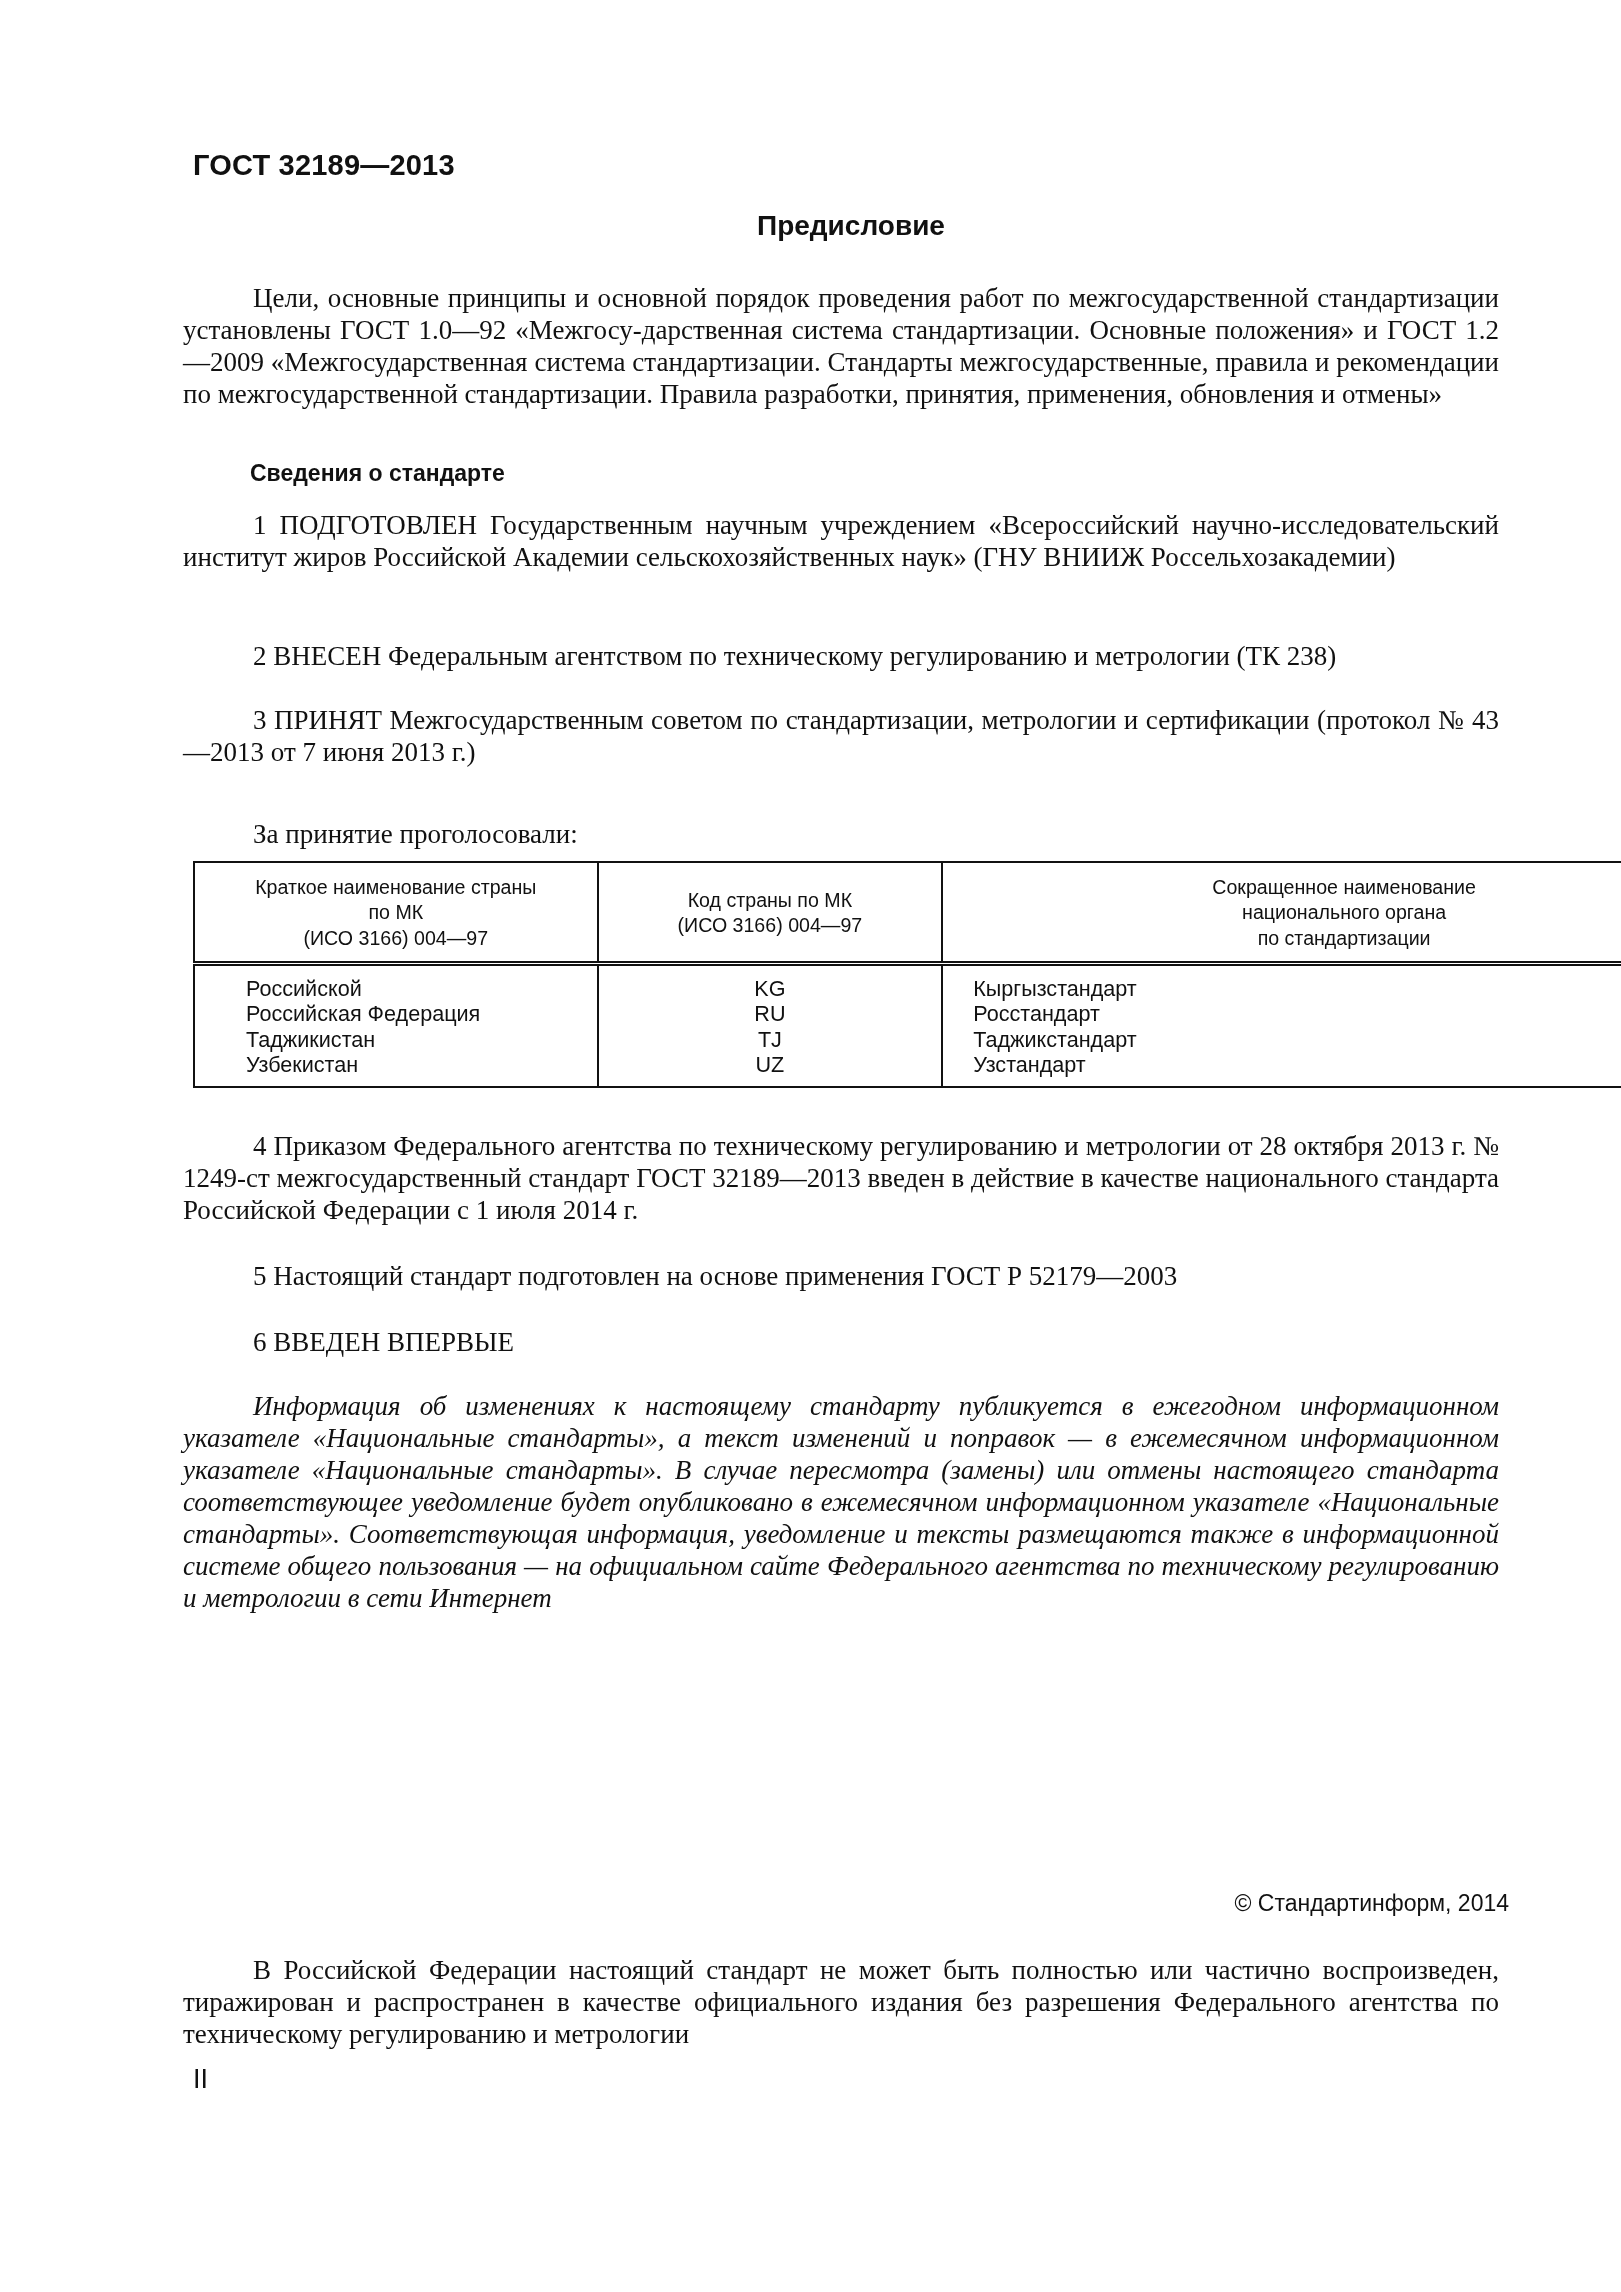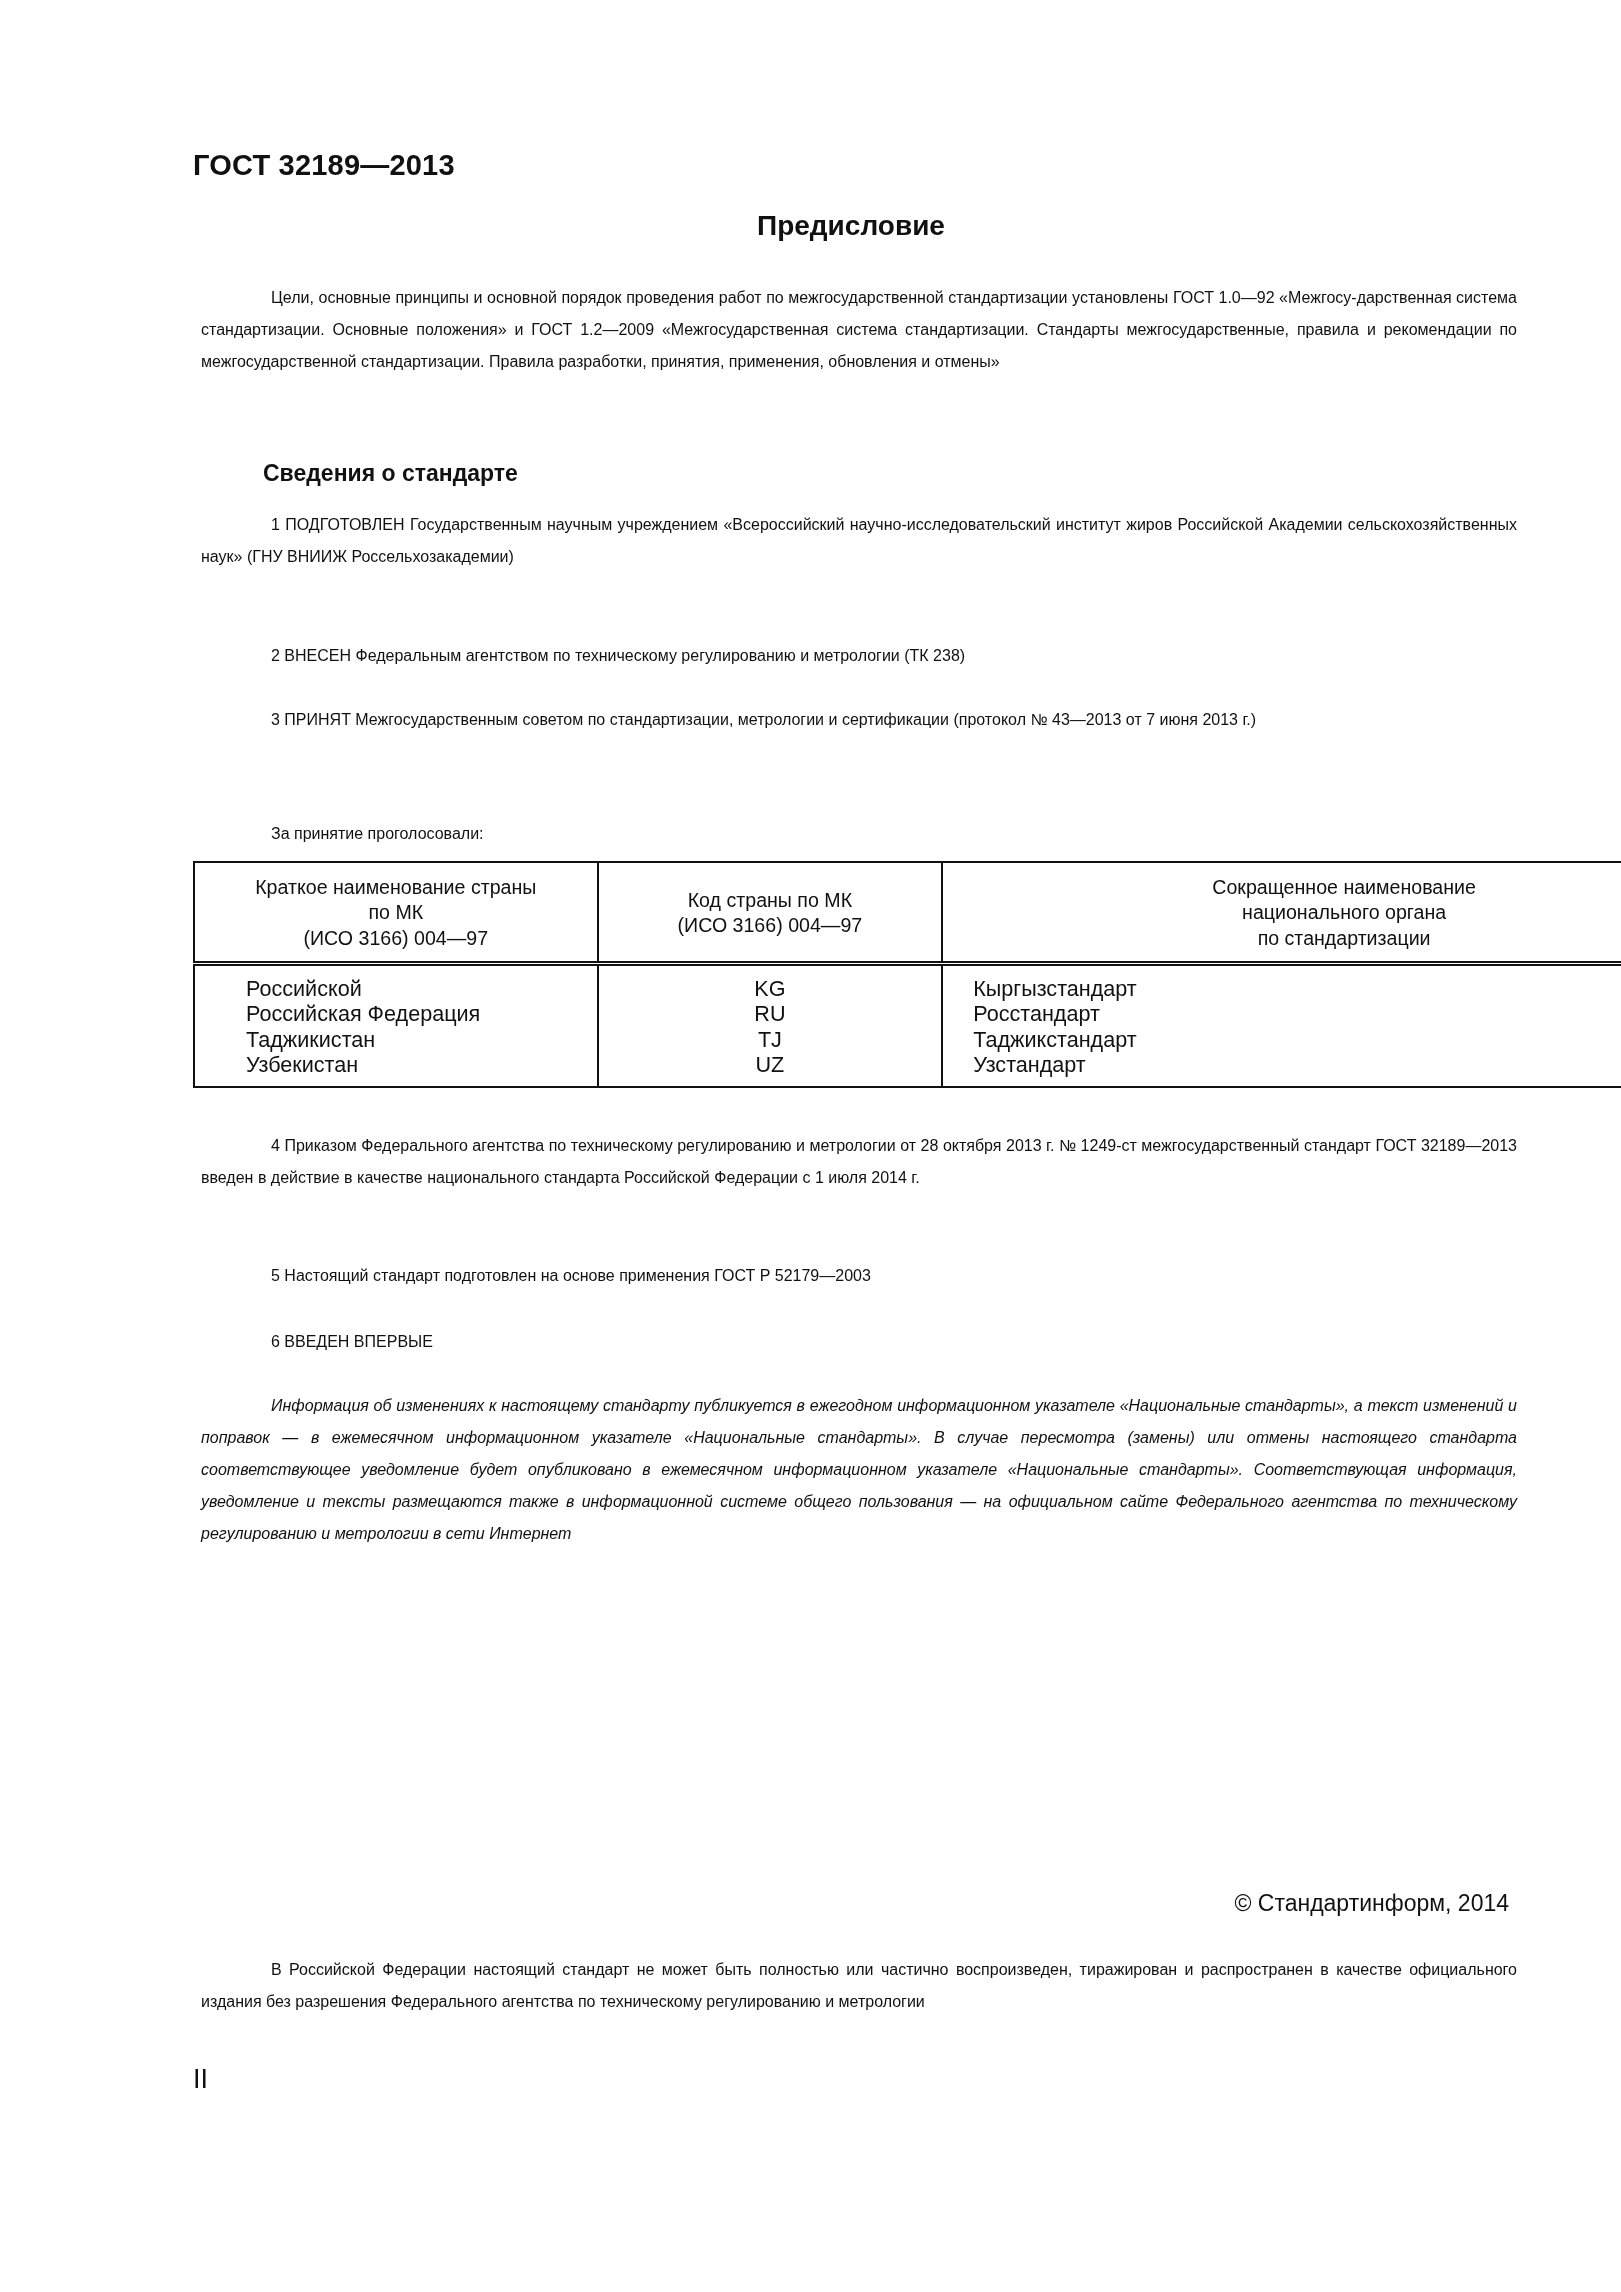--- a/index.html
+++ b/index.html
@@ -1,23 +1,23 @@
 <!DOCTYPE html>
 <html><head>
 <meta charset="utf-8">
 <style>
   html, body { margin: 0; padding: 0; background: #ffffff; }
   body { width: 1621px; height: 2293px; position: relative; overflow: hidden;
          font-family: "Liberation Sans", sans-serif; color: #111111; }
   .abs { position: absolute; }
   .doc-code { left: 193px; top: 149px; font-size: 29px; font-weight: bold; letter-spacing: 0.2px; }
   .title { left: 193px; width: 1316px; top: 210px; text-align: center; font-size: 28px; font-weight: bold; }
-  .para { left: 201px; width: 1316px; font-size: 16px; line-height: 32px; text-align: justify; text-indent: 70px; margin: 0; }
+  .para { left: 183px; width: 1316px; font-size: 27px; line-height: 32px; text-align: justify; text-indent: 70px; margin: 0; font-family: Liberation Serif, serif; }
   .para.italic { font-style: italic; }
-  .subhead { left: 263px; font-size: 23px; font-weight: bold; }
+  .subhead { left: 250px; font-size: 23px; font-weight: bold; }
 
   table.countries { position: absolute; left: 193px; top: 861px; width: 1554px; border-collapse: collapse;
                     border: 2.9px solid #111; font-size: 19.6px; }
   table.countries th, table.countries td { border-left: 2px solid #111; border-right: 2px solid #111; vertical-align: top; }
   table.countries th { font-weight: normal; text-align: center; line-height: 25.5px; padding: 11.8px 9.8px 9.8px 9.8px;
                        border-bottom: 5.9px double #111; height: 63px; }
   table.countries td { font-size: 21.6px; line-height: 25.5px; padding: 9.8px 9.8px 7.8px 51px; }
   table.countries td.code { text-align: center; padding-left: 9.8px; }
   table.countries td.body-col { padding-left: 30px; }
   .cell-line { display: block; }

